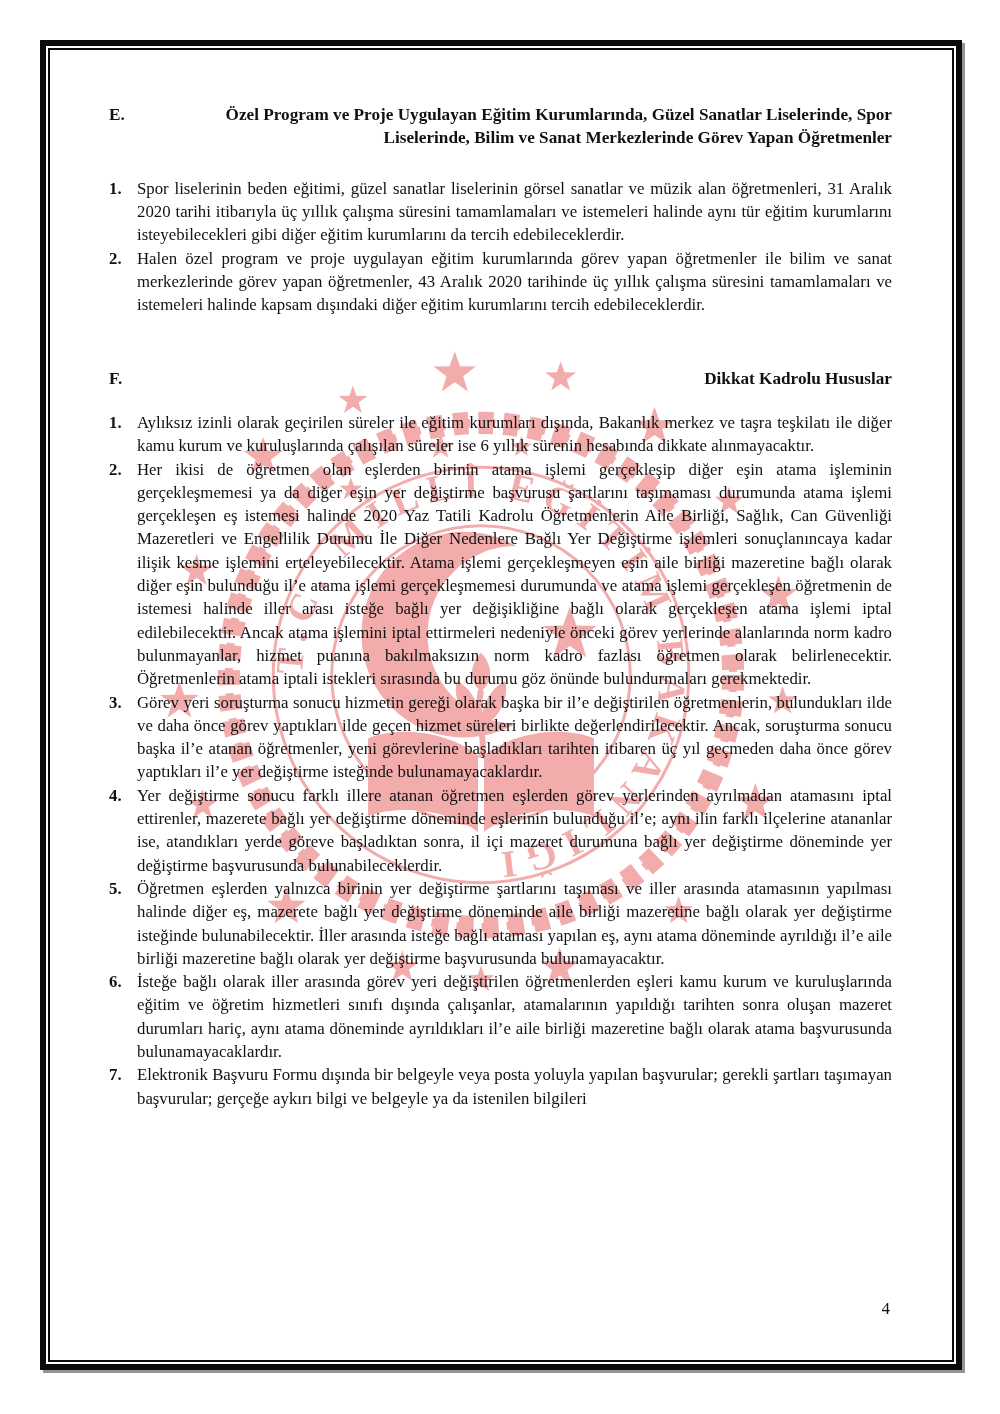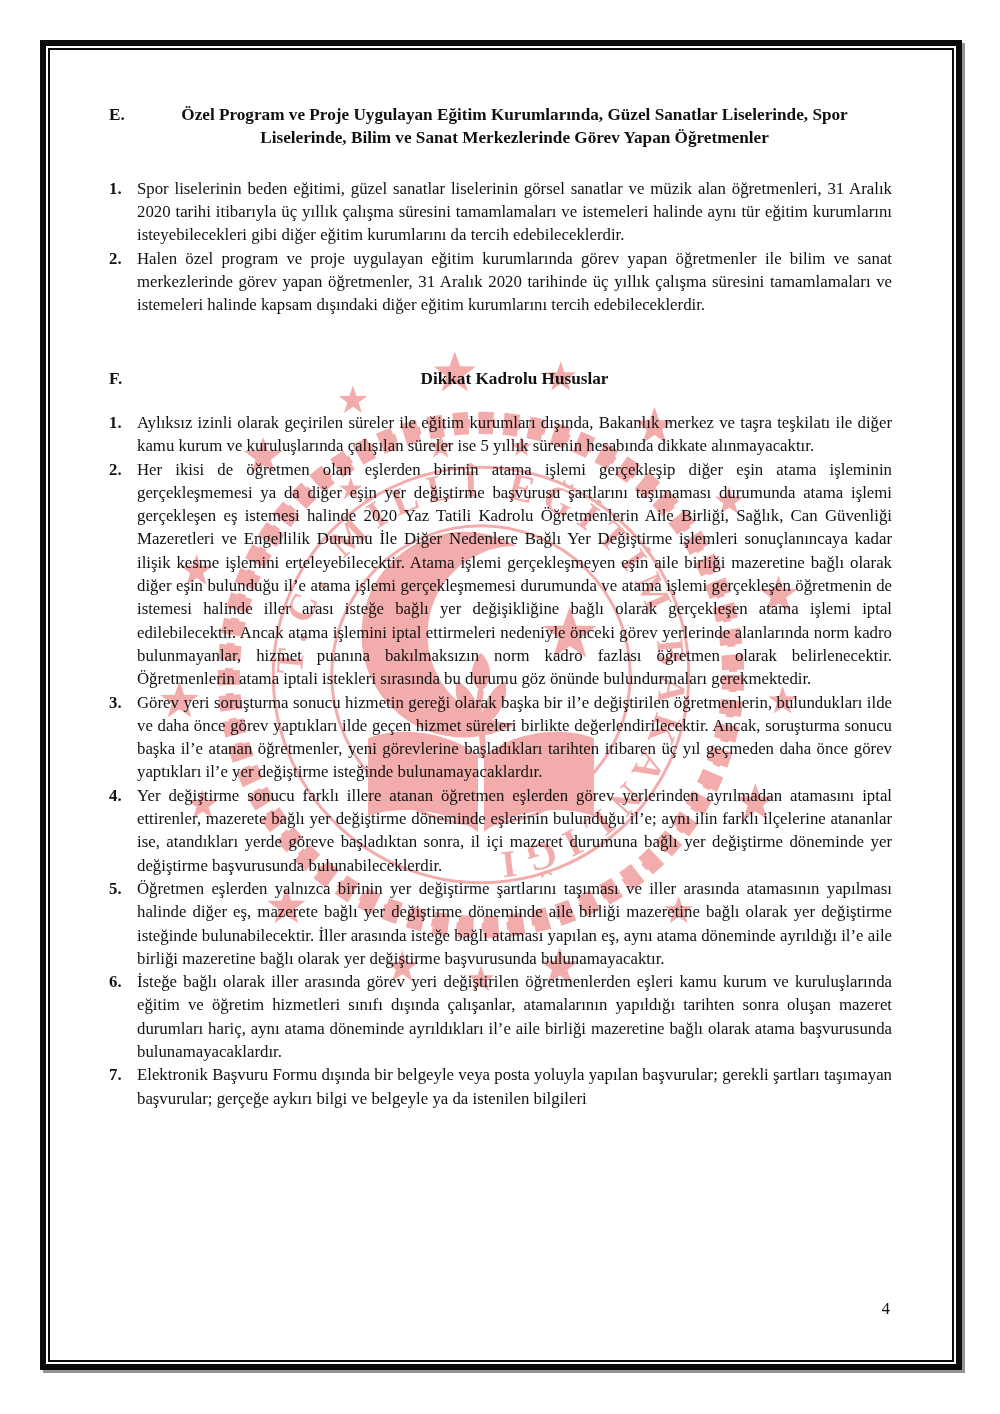--- a/index.html
+++ b/index.html
@@ -22,21 +22,21 @@
   }
   .content{
     position:absolute;left:46px;top:46px;width:908px;height:1322px;
     z-index:1;box-sizing:border-box;
     padding:57px 62px 0 63px;
   }
   .blk{display:flex;align-items:flex-start;}
   .blk .num{flex:0 0 28px;font-weight:bold;}
   .blk .txt{flex:1;text-align:justify;}
   .heading{font-weight:bold;font-size:17.2px;line-height:23.4px;}
-  .heading .txt{text-align:center;}
+  .heading .txt{text-align:right;}
   .body-item{font-size:16.8px;line-height:23.3px;}
   .sec-e-items{margin-top:27px;}
   .sec-f{margin-top:50px;}
   .sec-f-items{margin-top:21px;}
   .page-number{
     position:absolute;right:110px;top:1297px;z-index:2;
     font-size:17px;line-height:23px;
   }
 </style>
 </head>
@@ -109,33 +109,33 @@
     <span class="txt">Özel Program ve Proje Uygulayan Eğitim Kurumlarında, Güzel Sanatlar Liselerinde, Spor Liselerinde, Bilim ve Sanat Merkezlerinde Görev Yapan Öğretmenler</span>
   </div>
 
   <div class="sec-e-items">
     <div class="blk body-item">
       <span class="num">1.</span>
       <span class="txt">Spor liselerinin beden eğitimi, güzel sanatlar liselerinin görsel sanatlar ve müzik alan öğretmenleri, 31 Aralık 2020 tarihi itibarıyla üç yıllık çalışma süresini tamamlamaları ve istemeleri halinde aynı tür eğitim kurumlarını isteyebilecekleri gibi diğer eğitim kurumlarını da tercih edebileceklerdir.</span>
     </div>
     <div class="blk body-item">
       <span class="num">2.</span>
-      <span class="txt">Halen özel program ve proje uygulayan eğitim kurumlarında görev yapan öğretmenler ile bilim ve sanat merkezlerinde görev yapan öğretmenler, 31 Aralık 2020 tarihinde üç yıllık çalışma süresini tamamlamaları ve istemeleri halinde kapsam dışındaki diğer eğitim kurumlarını tercih edebileceklerdir.</span>
+      <span class="txt">Halen özel program ve proje uygulayan eğitim kurumlarında görev yapan öğretmenler ile bilim ve sanat merkezlerinde görev yapan öğretmenler, 43 Aralık 2020 tarihinde üç yıllık çalışma süresini tamamlamaları ve istemeleri halinde kapsam dışındaki diğer eğitim kurumlarını tercih edebileceklerdir.</span>
     </div>
   </div>
 
   <div class="blk heading sec-f">
     <span class="num">F.</span>
     <span class="txt">Dikkat Kadrolu Hususlar</span>
   </div>
 
   <div class="sec-f-items">
     <div class="blk body-item">
       <span class="num">1.</span>
-      <span class="txt">Aylıksız izinli olarak geçirilen süreler ile eğitim kurumları dışında, Bakanlık merkez ve taşra teşkilatı ile diğer kamu kurum ve kuruluşlarında çalışılan süreler ise 5 yıllık sürenin hesabında dikkate alınmayacaktır.</span>
+      <span class="txt">Aylıksız izinli olarak geçirilen süreler ile eğitim kurumları dışında, Bakanlık merkez ve taşra teşkilatı ile diğer kamu kurum ve kuruluşlarında çalışılan süreler ise 6 yıllık sürenin hesabında dikkate alınmayacaktır.</span>
     </div>
     <div class="blk body-item">
       <span class="num">2.</span>
       <span class="txt">Her ikisi de öğretmen olan eşlerden birinin atama işlemi gerçekleşip diğer eşin atama işleminin gerçekleşmemesi ya da diğer eşin yer değiştirme başvurusu şartlarını taşımaması durumunda atama işlemi gerçekleşen eş istemesi halinde 2020 Yaz Tatili Kadrolu Öğretmenlerin Aile Birliği, Sağlık, Can Güvenliği Mazeretleri ve Engellilik Durumu İle Diğer Nedenlere Bağlı Yer Değiştirme işlemleri sonuçlanıncaya kadar ilişik kesme işlemini erteleyebilecektir. Atama işlemi gerçekleşmeyen eşin aile birliği mazeretine bağlı olarak diğer eşin bulunduğu il’e atama işlemi gerçekleşmemesi durumunda ve atama işlemi gerçekleşen öğretmenin de istemesi halinde iller arası isteğe bağlı yer değişikliğine bağlı olarak gerçekleşen atama işlemi iptal edilebilecektir. Ancak atama işlemini iptal ettirmeleri nedeniyle önceki görev yerlerinde alanlarında norm kadro bulunmayanlar, hizmet puanına bakılmaksızın norm kadro fazlası öğretmen olarak belirlenecektir. Öğretmenlerin atama iptali istekleri sırasında bu durumu göz önünde bulundurmaları gerekmektedir.</span>
     </div>
     <div class="blk body-item">
       <span class="num">3.</span>
       <span class="txt">Görev yeri soruşturma sonucu hizmetin gereği olarak başka bir il’e değiştirilen öğretmenlerin, bulundukları ilde ve daha önce görev yaptıkları ilde geçen hizmet süreleri birlikte değerlendirilecektir. Ancak, soruşturma sonucu başka il’e atanan öğretmenler, yeni görevlerine başladıkları tarihten itibaren üç yıl geçmeden daha önce görev yaptıkları il’e yer değiştirme isteğinde bulunamayacaklardır.</span>
     </div>
     <div class="blk body-item">

